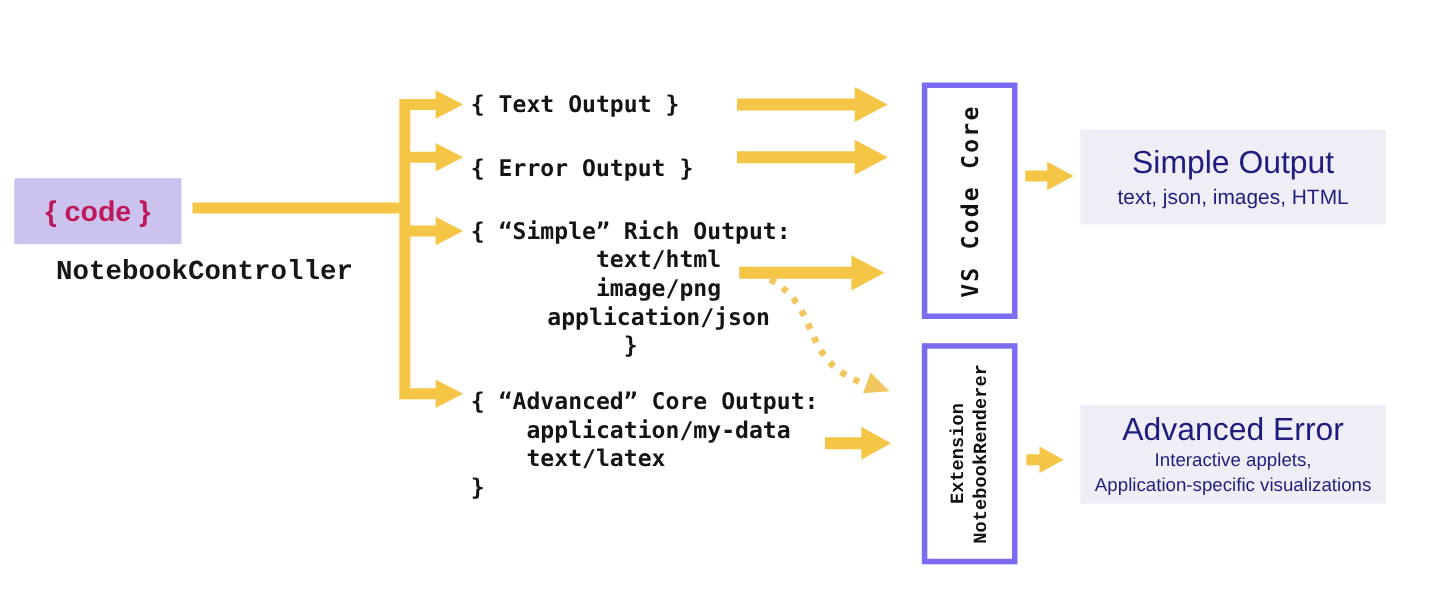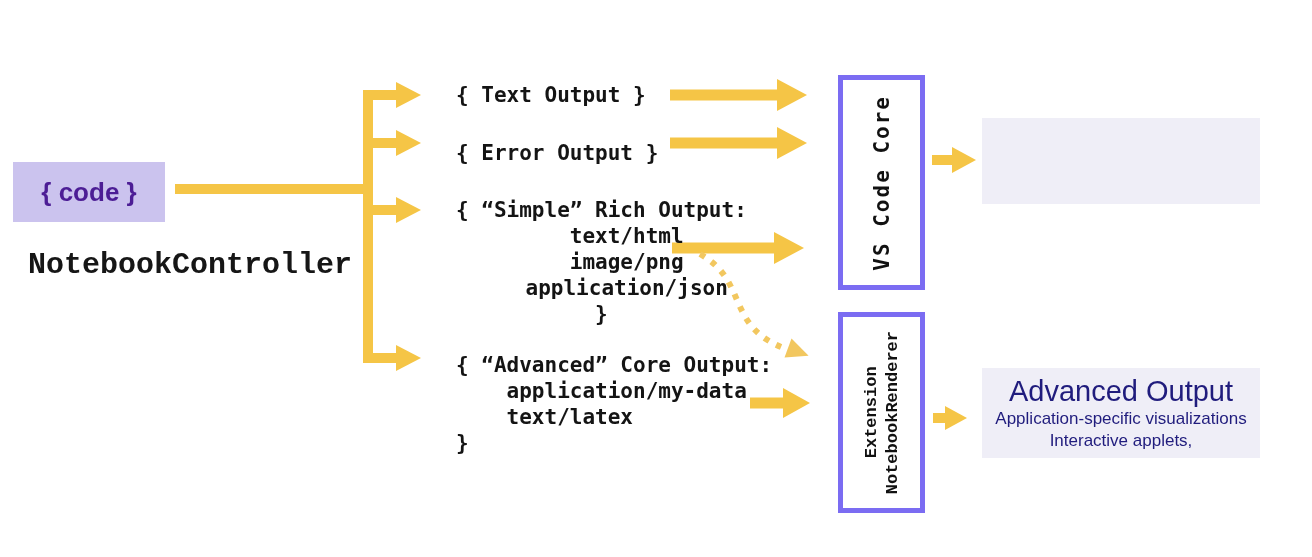--- a/index.html
+++ b/index.html
@@ -18,41 +18,40 @@
     pointer-events: none;
   }
   
   .code-box {
     position: absolute;
     left: 13px; top: 162px;
     width: 152px; height: 60px;
     background: #cbc3ee;
     display: flex; align-items: center; justify-content: center;
     font-weight: bold; font-size: 26px;
-    color: #4c1d95;
+    color: #be185d;
   }
   .controller-label {
     position: absolute;
-    left: 28px; top: 248px;
+    left: 28px; top: 233px;
     width: 316px;
     text-align: center;
     font-family: "Liberation Mono", monospace;
-    font-weight: bold; font-size: 30px;
+    font-weight: bold; font-size: 25px;
     color: #161616;
   }
   
   .mono-label {
     position: absolute;
     font-family: "DejaVu Sans Mono", monospace;
     font-weight: bold;
     font-size: 21px;
     line-height: 26px;
     color: #141414;
     white-space: pre;
-    margin-left: 28px;
   }
   #label-text-output    { left: 428px; top: 82px;  }
   #label-error-output   { left: 428px; top: 140px; }
   #label-simple-rich    { left: 428px; top: 197px; text-align: center; }
   #label-advanced-rich  { left: 428px; top: 352px; }
   
   .renderer-box {
     position: absolute;
     box-sizing: border-box;
     border: 5px solid #7b6cf2;
@@ -159,20 +158,22 @@
 
   <div class="renderer-box" id="box-vscode-core">
     <div class="vtext">VS Code Core</div>
   </div>
   <div class="renderer-box" id="box-extension">
     <div class="vtext">Extension
 NotebookRenderer</div>
   </div>
 
   <div class="result-box" id="result-simple">
+    <div class="result-title">Simple Output</div>
+    <div class="result-sub">text, json, images, HTML</div>
   </div>
   <div class="result-box" id="result-advanced">
-    <div class="result-title">Advanced Output</div>
+    <div class="result-title">Advanced Error</div>
+    <div class="result-sub-sm">Interactive applets,</div>
     <div class="result-sub-sm">Application-specific visualizations</div>
-    <div class="result-sub-sm">Interactive applets,</div>
   </div>
 
 </div>
 
 </body></html>

